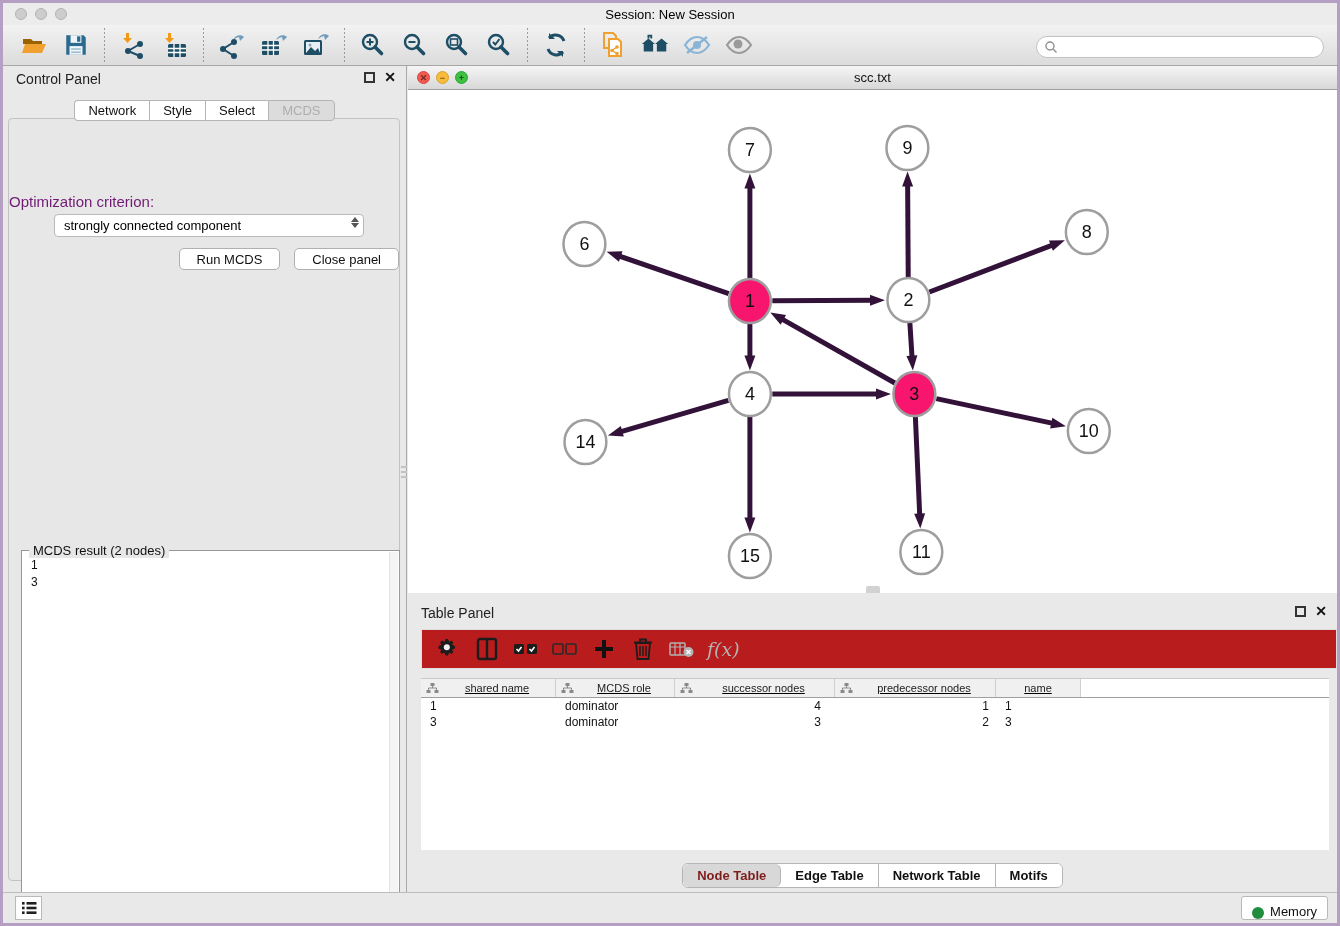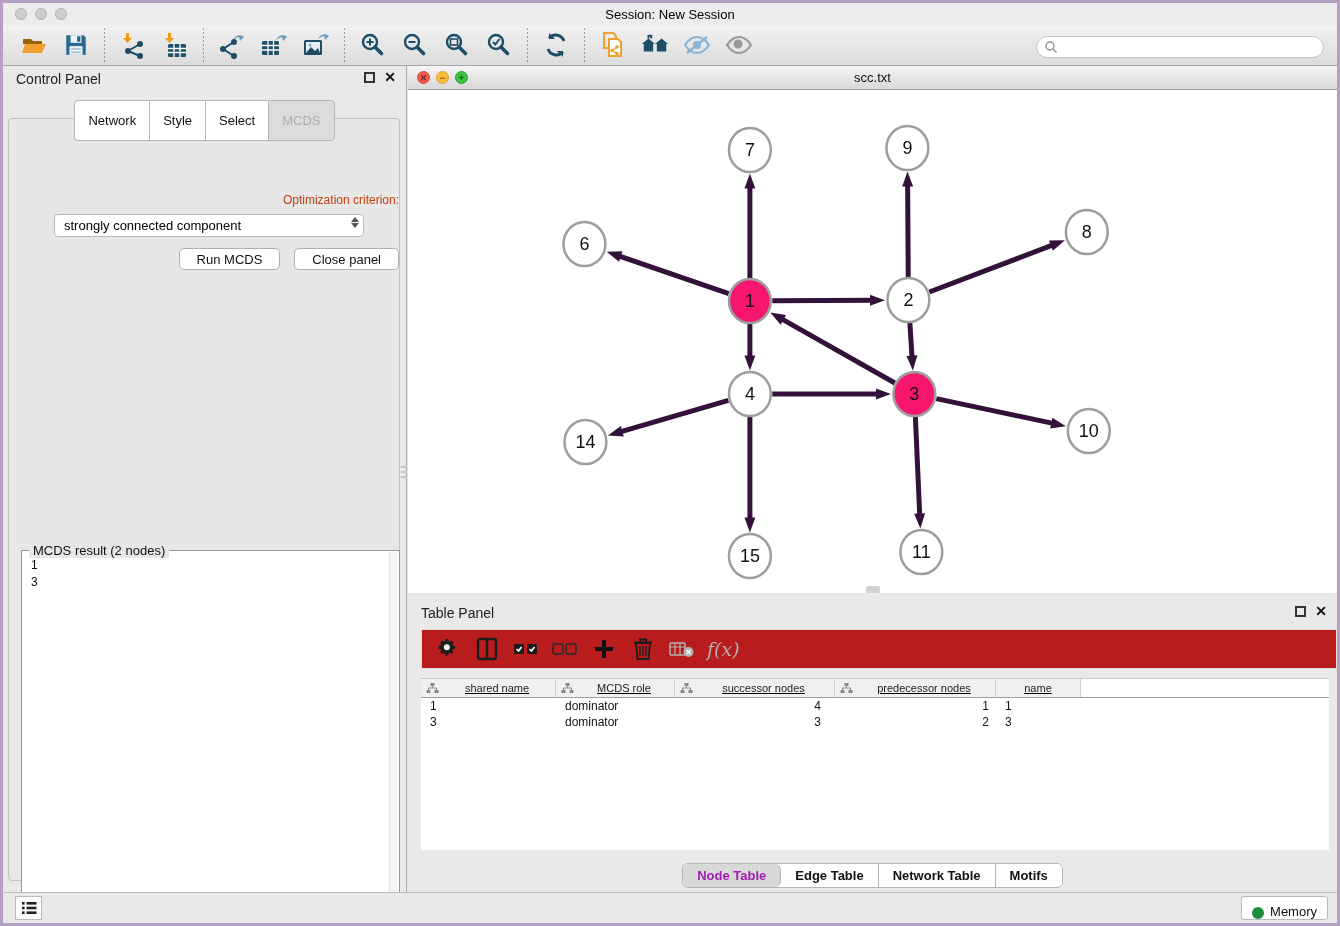--- a/index.html
+++ b/index.html
@@ -28,28 +28,28 @@
   
   .control-panel { position:absolute; left:0; top:63px; width:404px; height:832px;
                    background:#e9e9e9; border-right:1px solid #a9a9a9; }
   .panel-head { position:absolute; left:0; top:0; right:0; height:26px; display:flex; align-items:center; }
   .panel-head .ph-title { font-size:14px; color:#222; margin-left:13px; }
   .panel-head .ph-icons { position:absolute; right:10px; top:4px; display:flex; gap:9px; }
   .ph-float { width:11px; height:11px; border:2px solid #333; margin-top:2px; }
   .ph-close { font-size:14px; font-weight:bold; color:#111; line-height:15px; }
 
   .cp-tabs { position:absolute; left:0; top:34px; width:100%; display:flex; justify-content:center; z-index:2; }
-  .cp-tab { font-size:13px; padding:12px 13px; background:#fff; border:1px solid #b5b5b5; border-right:none; color:#111; }
+  .cp-tab { font-size:13px; padding:2px 13px; background:#fff; border:1px solid #b5b5b5; border-right:none; color:#111; }
   .cp-tab:first-child { border-radius:4px 0 0 4px; }
   .cp-tab.last { border-right:1px solid #b5b5b5; border-radius:0 4px 4px 0; }
   .cp-tab.selected { background:#dcdcdc; color:#aeaeae; }
 
   .cp-content { position:absolute; left:5px; right:6px; top:52px; bottom:17px;
                 border:1px solid #c3c3c3; border-radius:4px; background:#e7e7e7; }
-  .opt-label { position:absolute; left:0; right:0; top:74px; text-align:right; font-size:12px; color:#c2410c; }
+  .opt-label { position:absolute; left:0; right:0; top:74px; text-align:left; font-size:15px; color:#701a75; }
   .cp-select { position:absolute; left:45px; top:95px; width:310px; height:23px; background:#fff;
                border:1px solid #b9b9b9; border-radius:4px; display:flex; align-items:center; font-size:13px; padding-left:9px; }
   .cp-select .stepper { position:absolute; right:4px; top:2px; display:flex; flex-direction:column; align-items:center; gap:1px; }
   .cp-select .stepper span { width:0; height:0; border-left:4px solid transparent; border-right:4px solid transparent; }
   .cp-select .stepper .up { border-bottom:5px solid #555; }
   .cp-select .stepper .dn { border-top:5px solid #555; }
   .cp-buttons { position:absolute; left:0; right:0; top:129px; display:flex; justify-content:flex-end; gap:14px; }
   .cp-btn { height:22px; padding:0 17px; background:#fff; border:1px solid #b0b0b0; border-radius:5px;
             font-size:13px; color:#111; display:flex; align-items:center; }
 
@@ -97,21 +97,21 @@
   .nt-row { display:flex; height:16px; align-items:center; }
   .nt-cell { overflow:hidden; white-space:nowrap; color:#111; }
   .c0 { width:135px; } .c1 { width:119px; } .c2 { width:160px; } .c3 { width:161px; } .c4 { width:85px; }
   .al { padding-left:9px; text-align:left; } .ar { padding-right:14px; text-align:right; }
   .ar3 { padding-right:7px; text-align:right; }
 
   .tp-tabs { position:absolute; left:0; right:0; top:263px; display:flex; justify-content:center; }
   .tp-tabgroup { display:flex; border:1px solid #b5b5b5; border-radius:6px; overflow:hidden; background:#fff; }
   .tp-tab { font-size:13px; font-weight:bold; padding:4px 14px; color:#111; background:#fff; border-right:1px solid #b5b5b5; }
   .tp-tab:last-child { border-right:none; }
-  .tp-tab.selected { background:#d8d8d8; color:#a21caf;border-radius:6px; }
+  .tp-tab.selected { background:#d8d8d8; color:#7f1d1d;border-radius:6px; }
 
   
   .statusbar { position:absolute; left:0; bottom:0; right:0; height:31px; background:#e9e9e9;
                border-top:1px solid #bdbdbd; }
   .sb-listbtn { position:absolute; left:12px; top:3px; width:27px; height:24px; background:#fff;
                 border:1px solid #b9b9b9; display:flex; align-items:center; justify-content:center; }
   .memory-btn { position:absolute; right:9px; top:3px; height:24px; background:#fff; border:1px solid #b9b9b9;
                 border-radius:3px; display:flex; align-items:flex-end; gap:6px; padding:0 10px; font-size:13px; color:#111; }
   .mem-dot { width:12px; height:12px; border-radius:50%; background:#1e8e3e; }
 </style>

